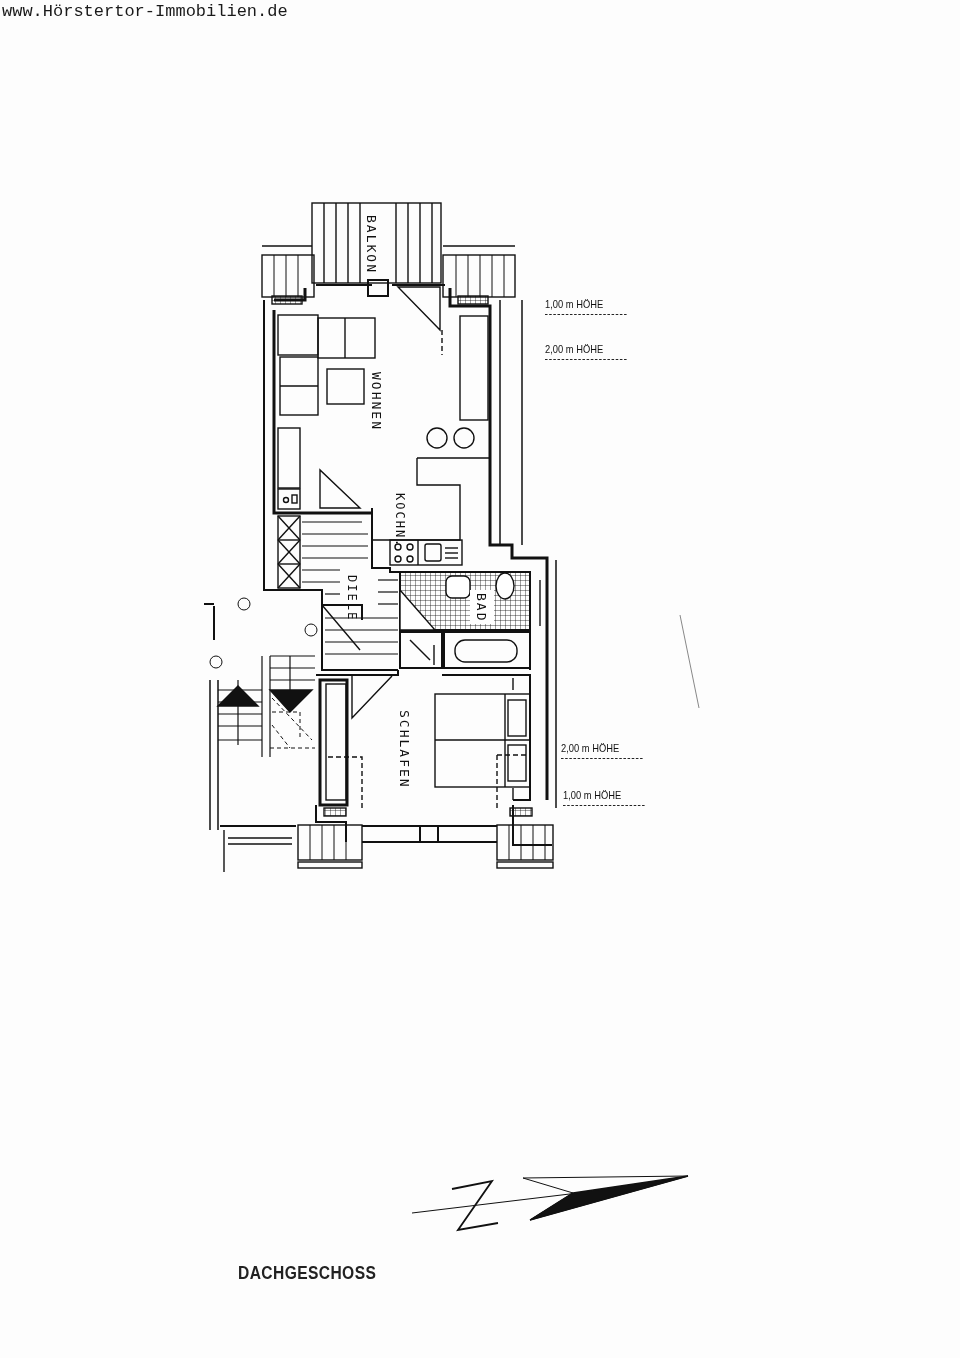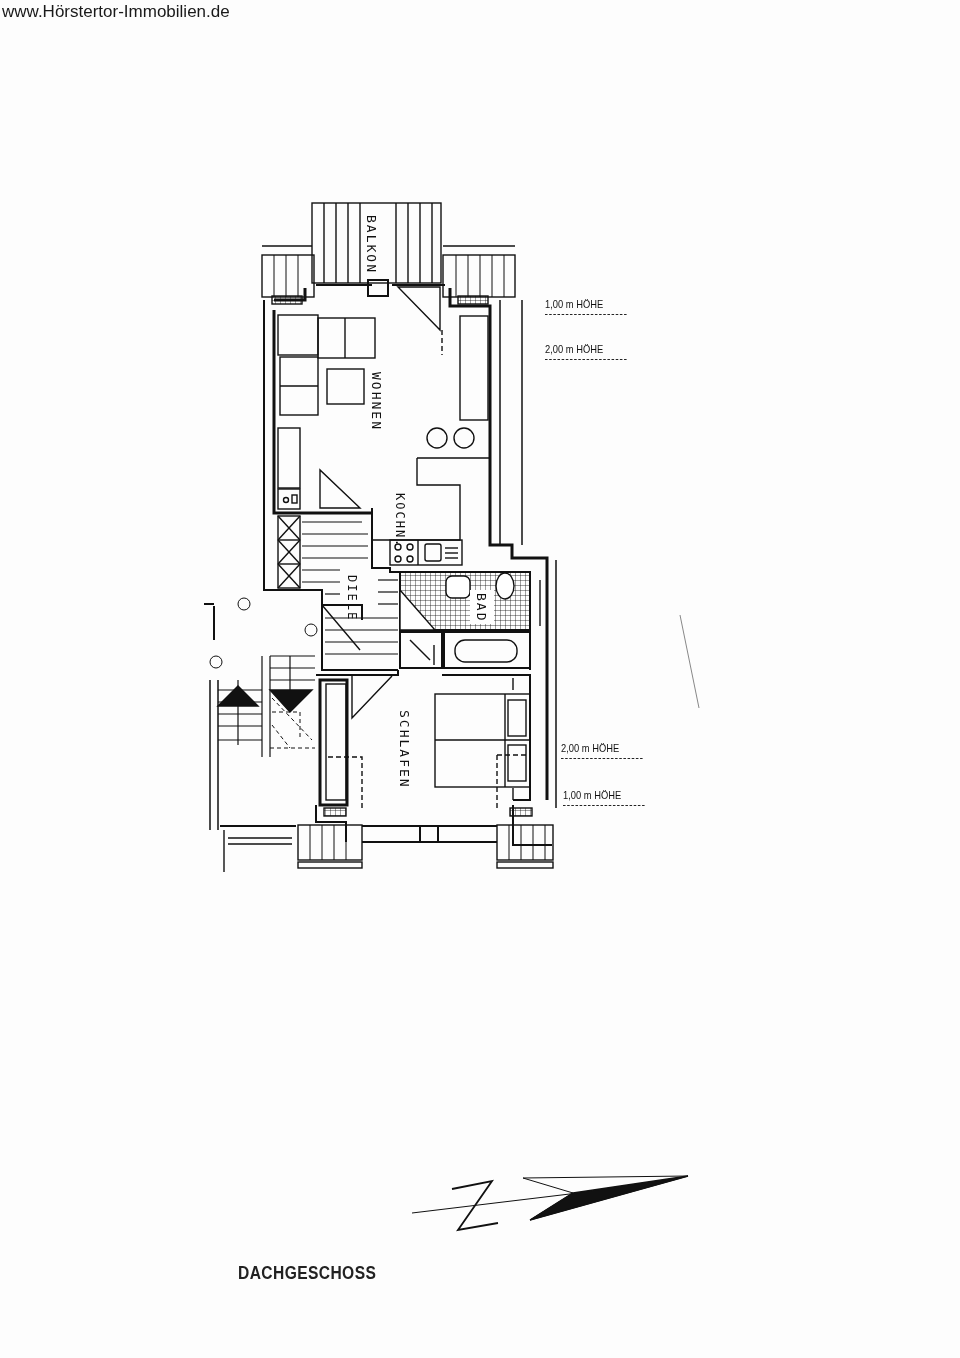--- a/index.html
+++ b/index.html
@@ -1,17 +1,17 @@
 <!DOCTYPE html>
 <html><head>
 <meta charset="utf-8">
 <style>
   html,body{margin:0;padding:0;background:#fdfdfd;}
   body{width:960px;height:1358px;position:relative;overflow:hidden;font-family:"Liberation Sans",sans-serif;}
-  .watermark{position:absolute;left:2px;top:2px;font-size:17px;color:#1a1a1a;font-family:Liberation Sans, sans-serif;}
+  .watermark{position:absolute;left:2px;top:2px;font-size:17px;color:#1a1a1a;font-family:Liberation Mono, monospace;}
   .plan{position:absolute;left:0;top:0;}
   .caption{position:absolute;left:238px;top:1262px;font-size:19px;font-weight:bold;letter-spacing:0.5px;color:#222;font-family:"Liberation Sans",sans-serif;transform:scaleX(0.82);transform-origin:left top;}
   .room-label{position:absolute;font-family:"DejaVu Sans Mono",monospace;font-size:13px;color:#111;writing-mode:vertical-rl;letter-spacing:2px;}
   .height-label{position:absolute;font-family:"Liberation Sans",sans-serif;font-size:11px;color:#111;transform:scaleX(0.85);transform-origin:left top;white-space:nowrap;}
   .height-label::after{content:"";display:block;border-bottom:1px dashed #111;margin-top:4px;width:96px;}
 </style>
 </head>
 <body>
 
 <div class="watermark">www.Hörstertor-Immobilien.de</div>

